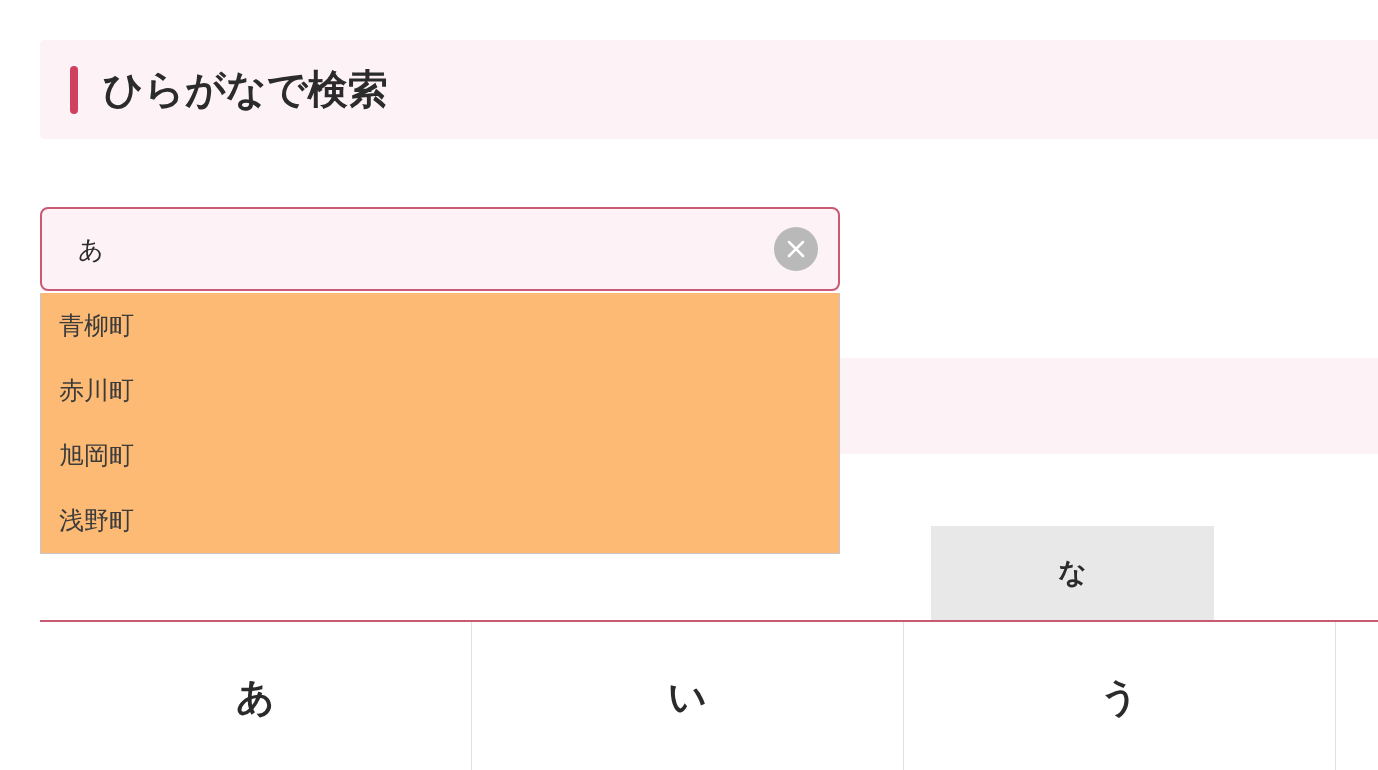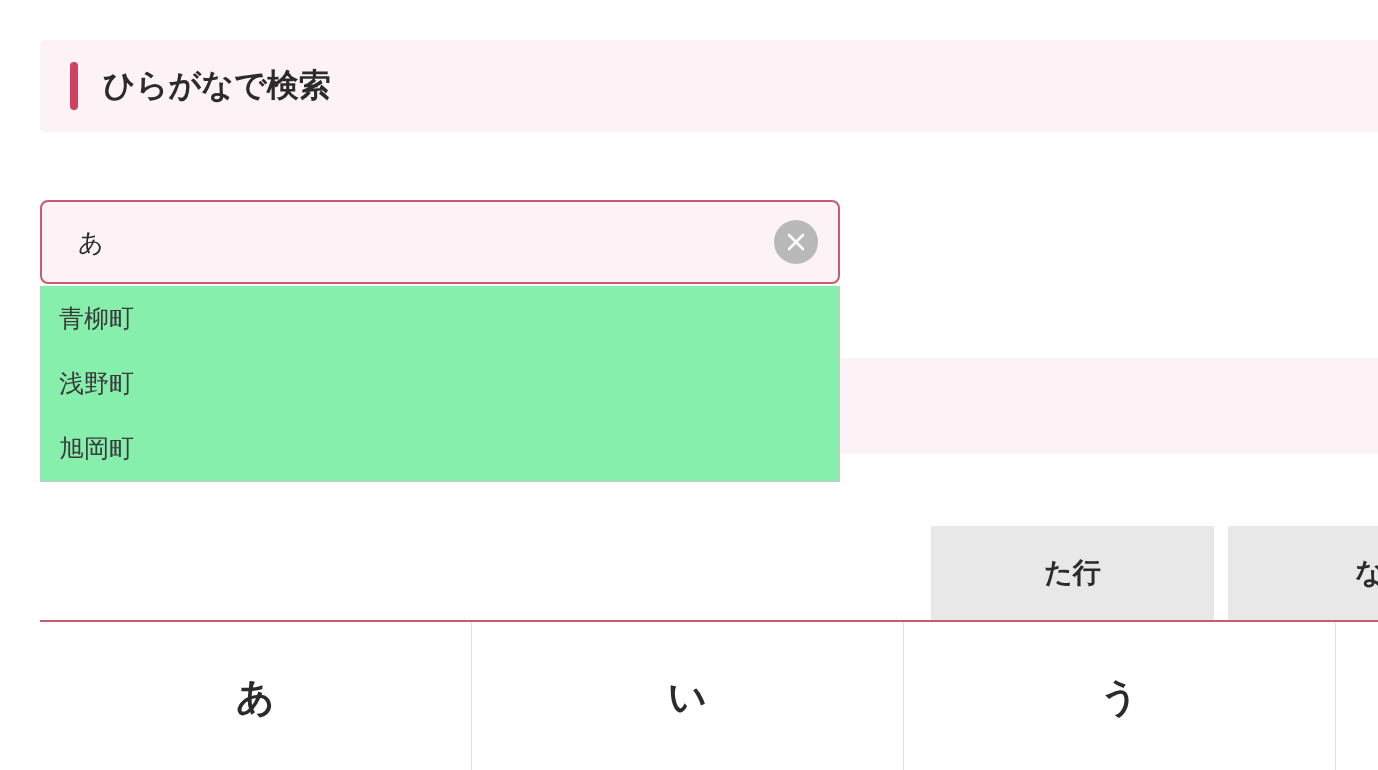--- a/index.html
+++ b/index.html
@@ -24,21 +24,21 @@
       border-radius: 4px 0 0 4px;
     }
     .header-accent {
       width: 8px;
       height: 48px;
       background: #d0405f;
       border-radius: 4px;
       margin-right: 25px;
     }
     .header-title {
-      font-size: 32px;
+      font-size: 40px;
       font-weight: 700;
       color: #2b2b2b;
     }
     .search-wrapper {
       position: relative;
       margin: 68px 0 0 40px;
       width: 800px;
     }
     .search-box {
       width: 100%;
@@ -72,21 +72,21 @@
     }
     .clear-btn svg {
       width: 20px;
       height: 20px;
     }
     .dropdown {
       position: absolute;
       top: 86px;
       left: 0;
       width: 800px;
-      background: #86efac;
+      background: #fdba74;
       border: 1px solid #c7c7c7;
       border-top: none;
       z-index: 10;
     }
     .dropdown-item {
       padding: 16px 18px;
       font-size: 25px;
       color: #3b3b3b;
       cursor: pointer;
     }
@@ -142,21 +142,20 @@
   <div class="header-accent"></div>
   <div class="header-title">ひらがなで検索</div>
 </div>
 
 <div class="hidden-section">
   <div class="pink-bar"></div>
   <div class="tabs-row">
     <div class="tab" style="visibility:hidden"></div>
     <div class="tab" style="visibility:hidden"></div>
     <div class="tab" style="visibility:hidden"></div>
-    <div class="tab">た行</div>
     <div class="tab">な</div>
   </div>
   <div class="subtabs-row">
     <div class="subtab">あ</div>
     <div class="subtab">い</div>
     <div class="subtab">う</div>
   </div>
 </div>
 
 <div class="search-wrapper">
@@ -164,16 +163,17 @@
     <input class="search-input" type="text" value="あ" style="">
     <button class="clear-btn">
       <svg viewBox="0 0 20 20">
         <line x1="3" y1="3" x2="17" y2="17" stroke="#ffffff" stroke-width="2.5" stroke-linecap="round"></line>
         <line x1="17" y1="3" x2="3" y2="17" stroke="#ffffff" stroke-width="2.5" stroke-linecap="round"></line>
       </svg>
     </button>
   </div>
   <div class="dropdown">
     <div class="dropdown-item">青柳町</div>
+    <div class="dropdown-item">赤川町</div>
+    <div class="dropdown-item">旭岡町</div>
     <div class="dropdown-item">浅野町</div>
-    <div class="dropdown-item">旭岡町</div>
   </div>
 </div>
 
 </body></html>

